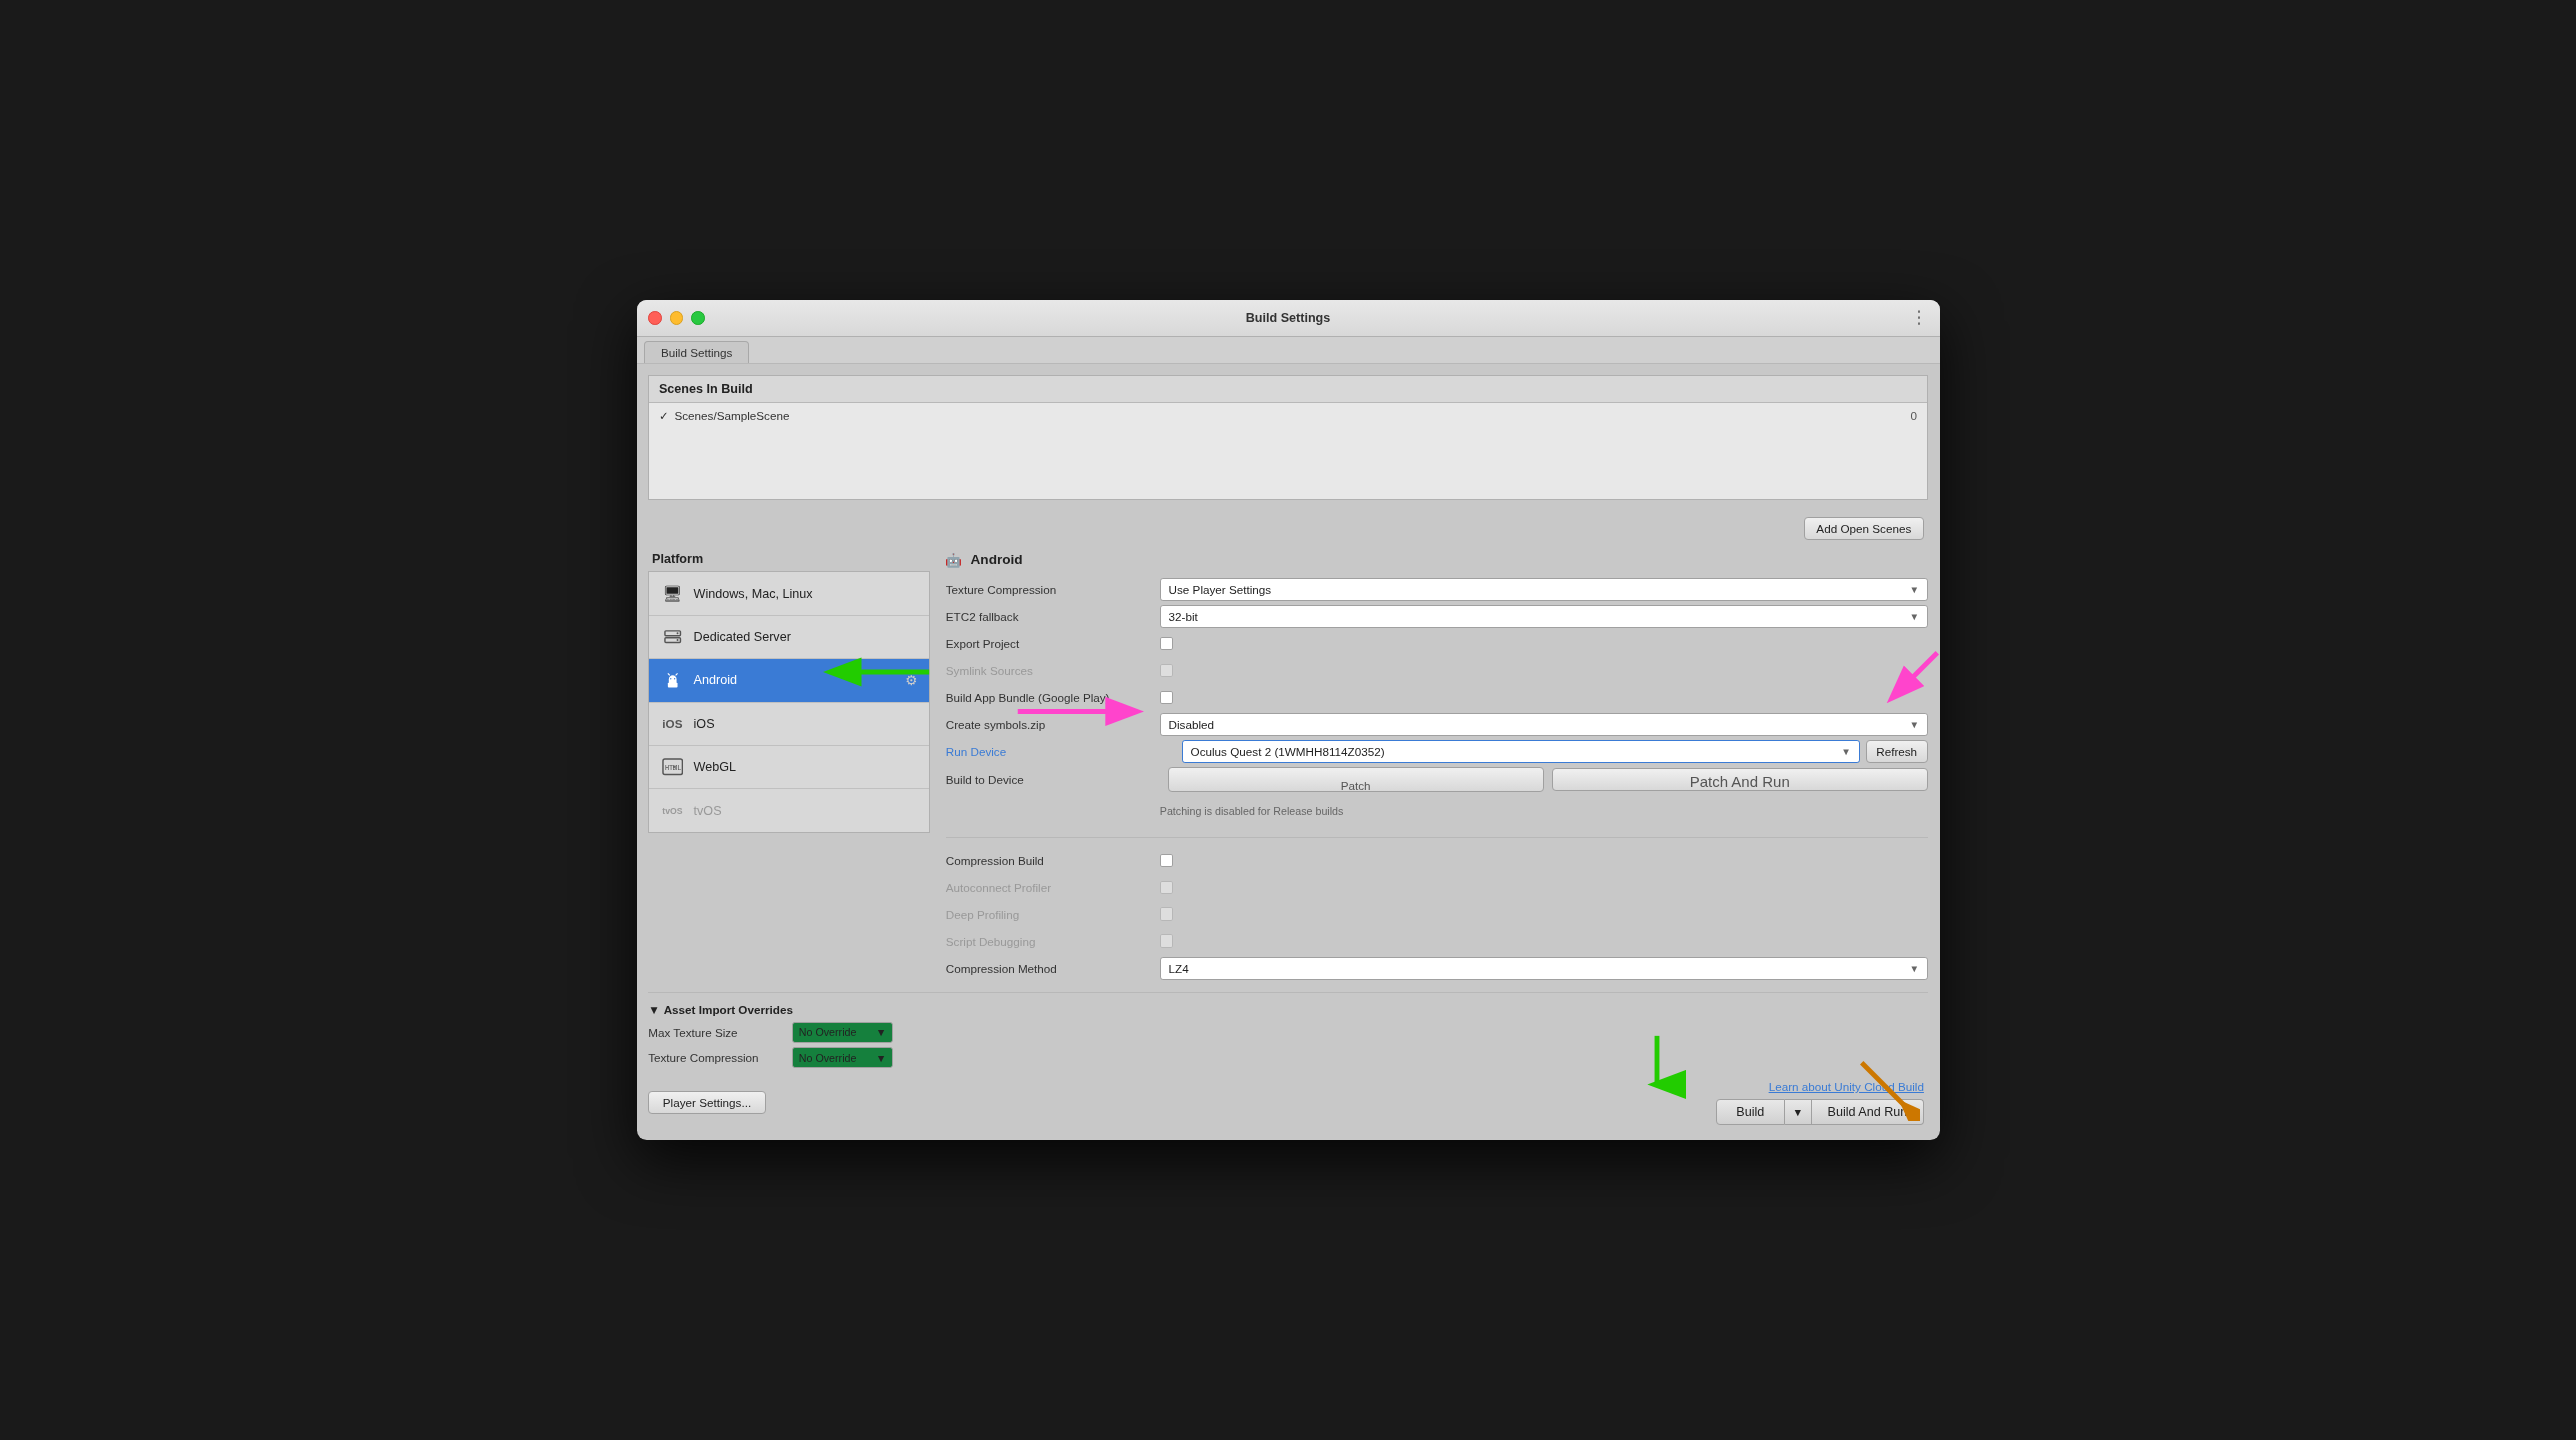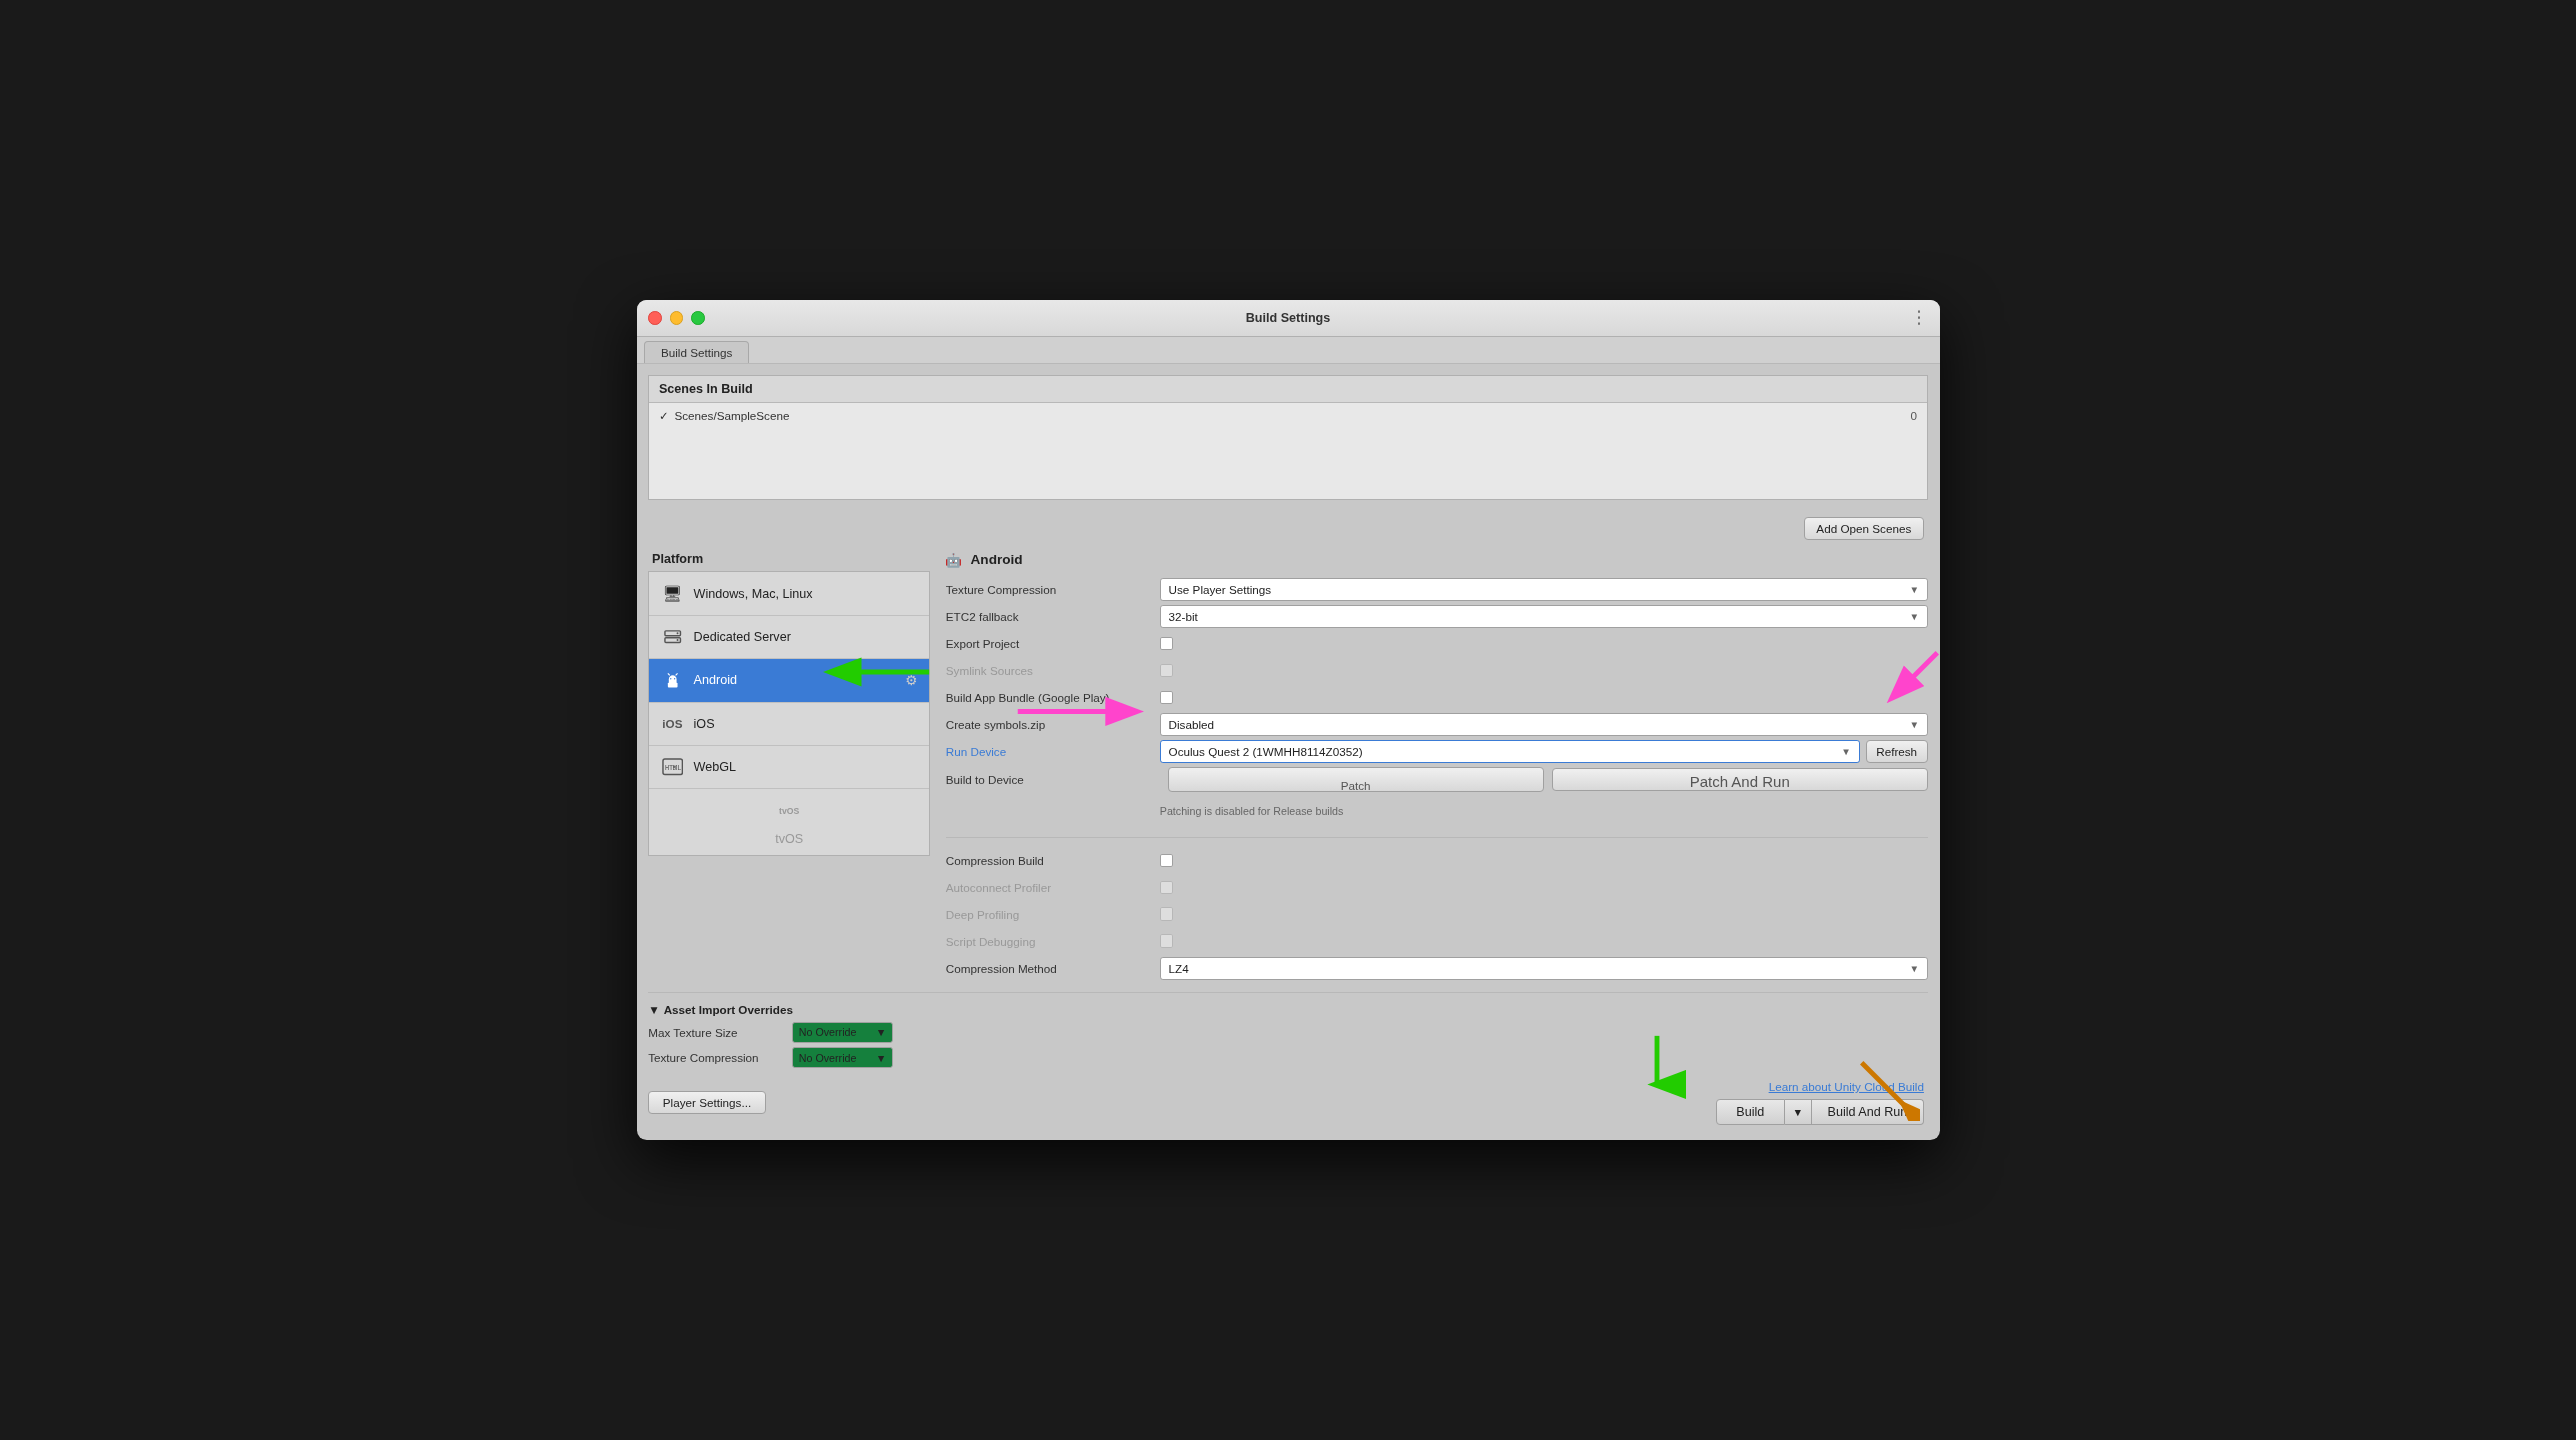--- a/index.html
+++ b/index.html
@@ -151,21 +151,20 @@
       color: #222;
       gap: 9.7px;
     }
     .platform-item:last-child { border-bottom: none; }
     .platform-item.active {
       background: #3a7bd5;
       color: white;
     }
     .platform-item.disabled {
       color: #999;
-      flex-direction: column;
     }
     .platform-icon {
       width: 23px;
       height: 23px;
       display: flex;
       align-items: center;
       justify-content: center;
       font-size: 15.6px;
       flex-shrink: 0;
     }
@@ -235,20 +234,21 @@
       height: 13.6px;
       background: white;
       border: 1px solid #a0a0a0;
       border-radius: 1.9px;
     }
     .run-device-row {
       display: flex;
       align-items: center;
       min-height: 25px;
       margin-bottom: 1.9px;
+      gap: 22px;
     }
     .run-device-dropdown {
       flex: 1;
       background: white;
       border: 1px solid #3a7bd5;
       border-radius: 2.9px;
       padding: 2.9px 7.8px;
       font-size: 11.7px;
       color: #222;
       display: flex;

